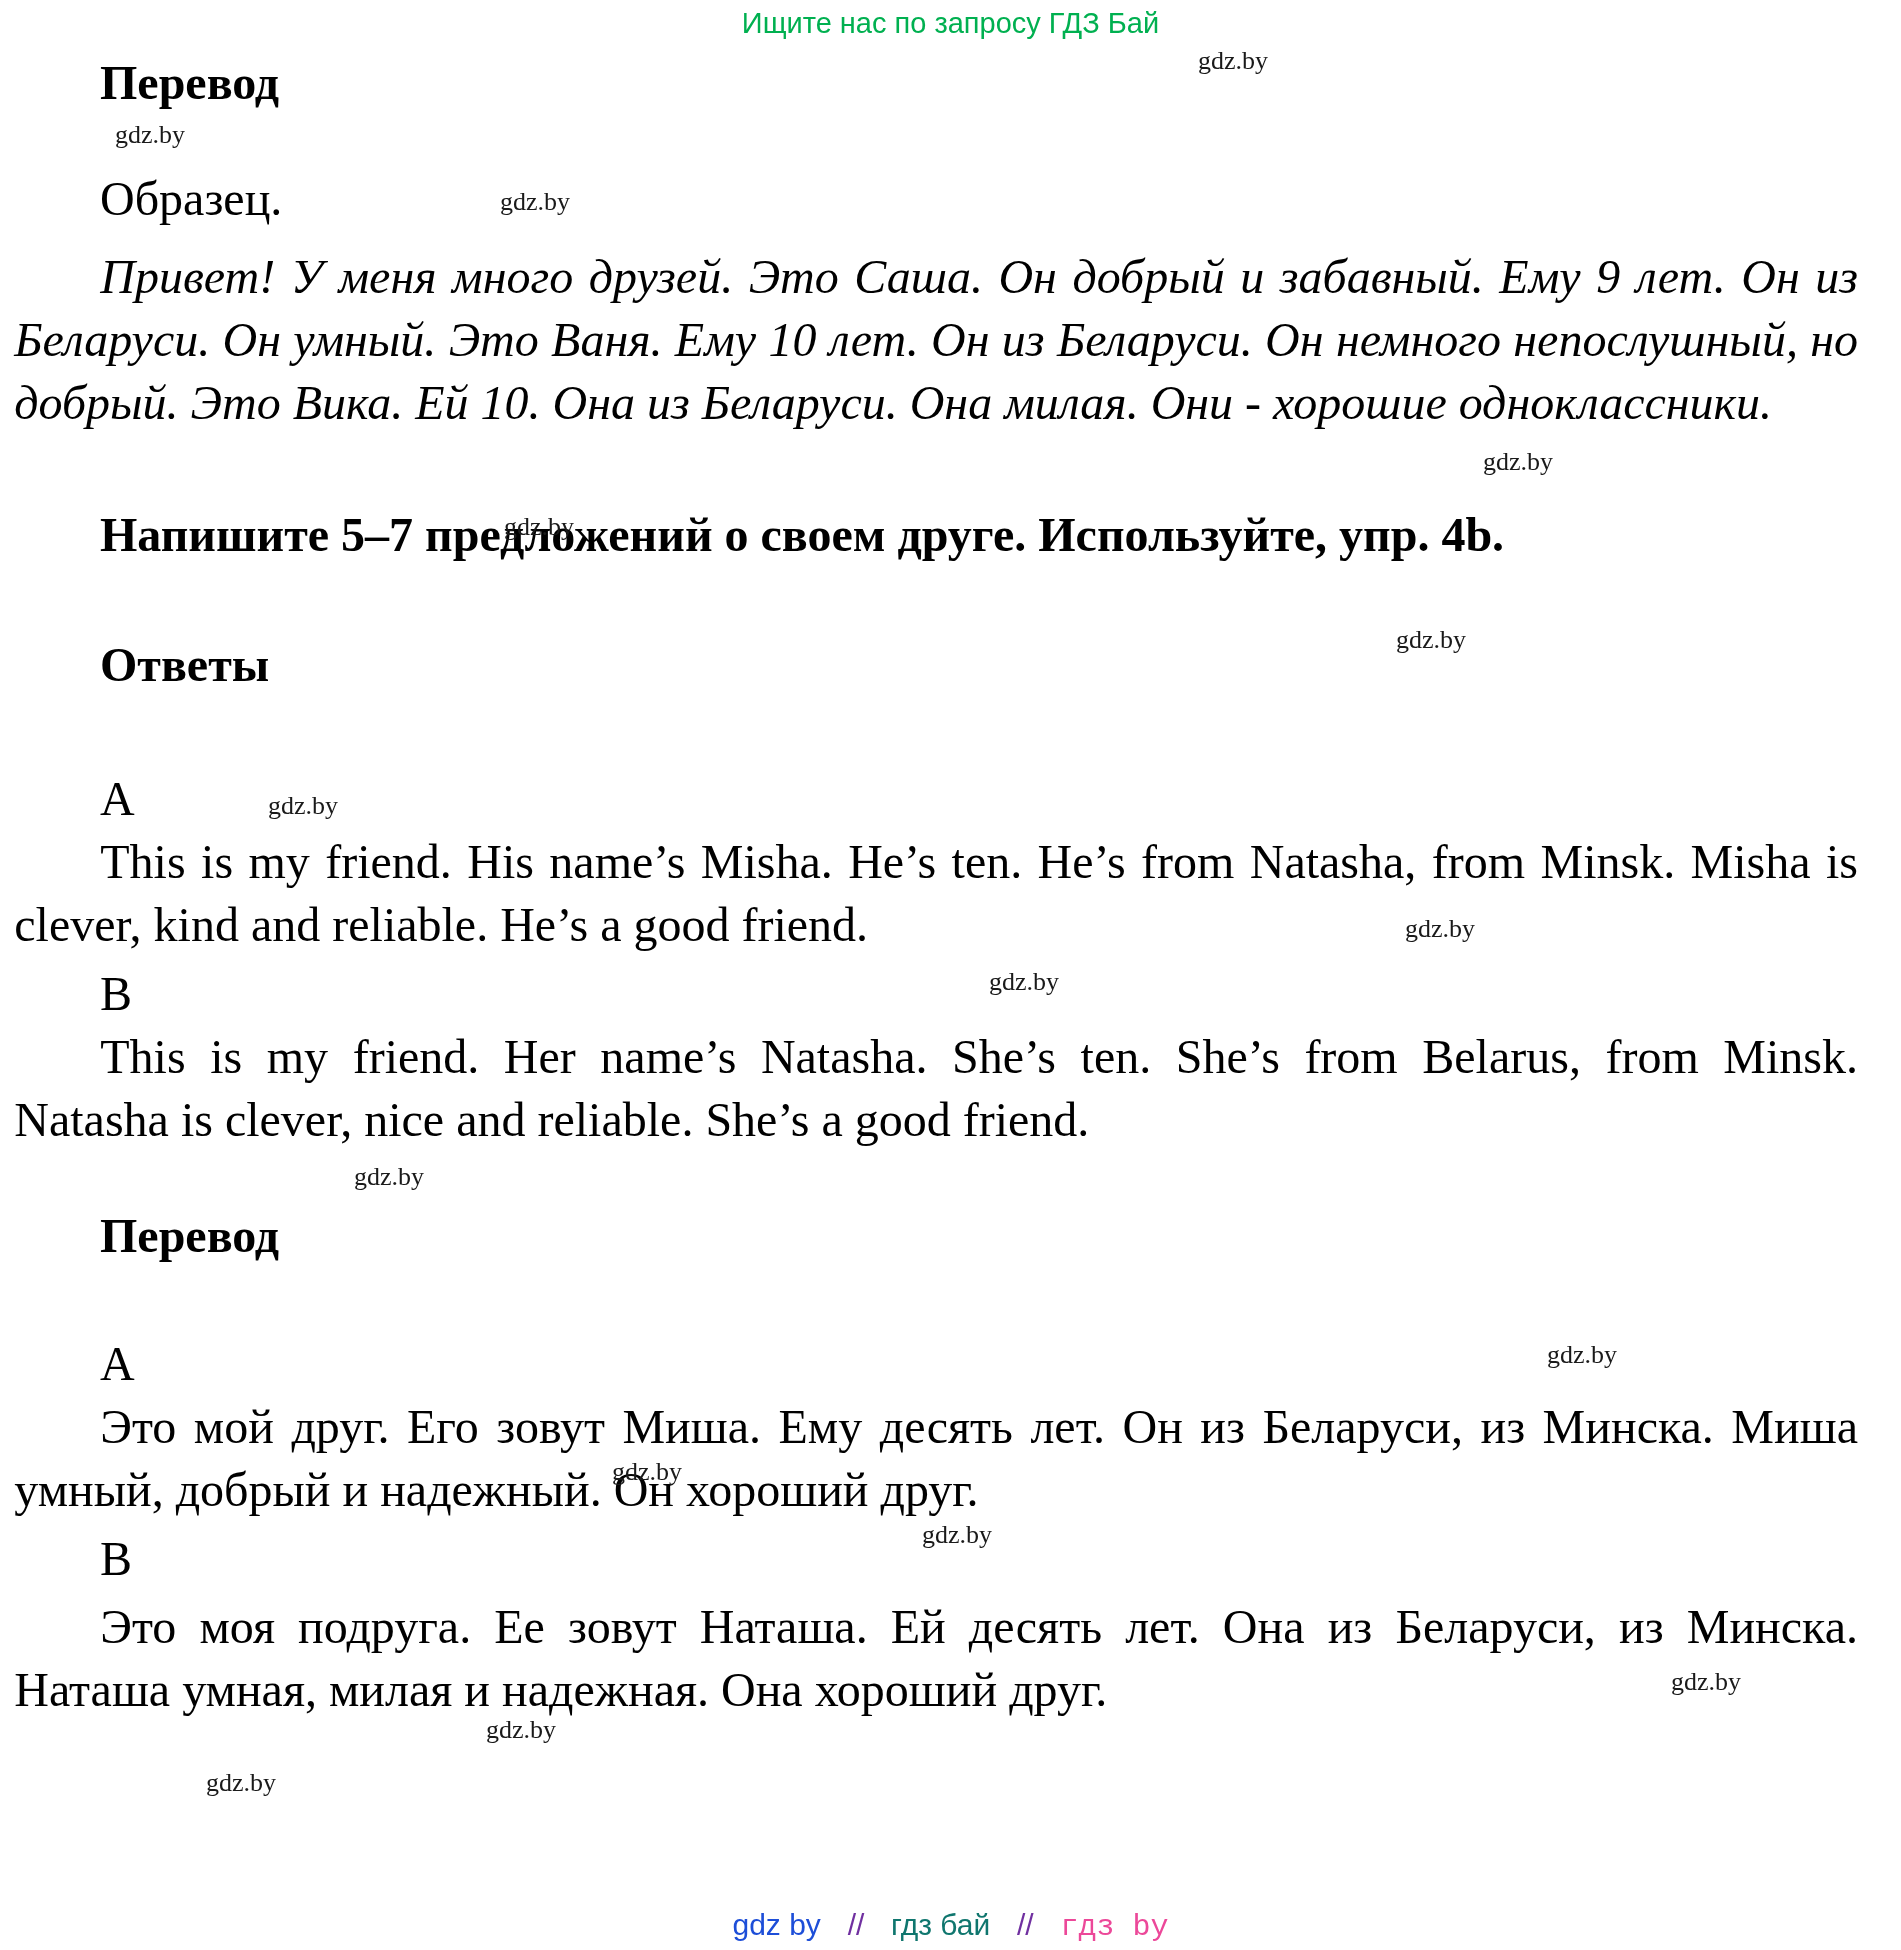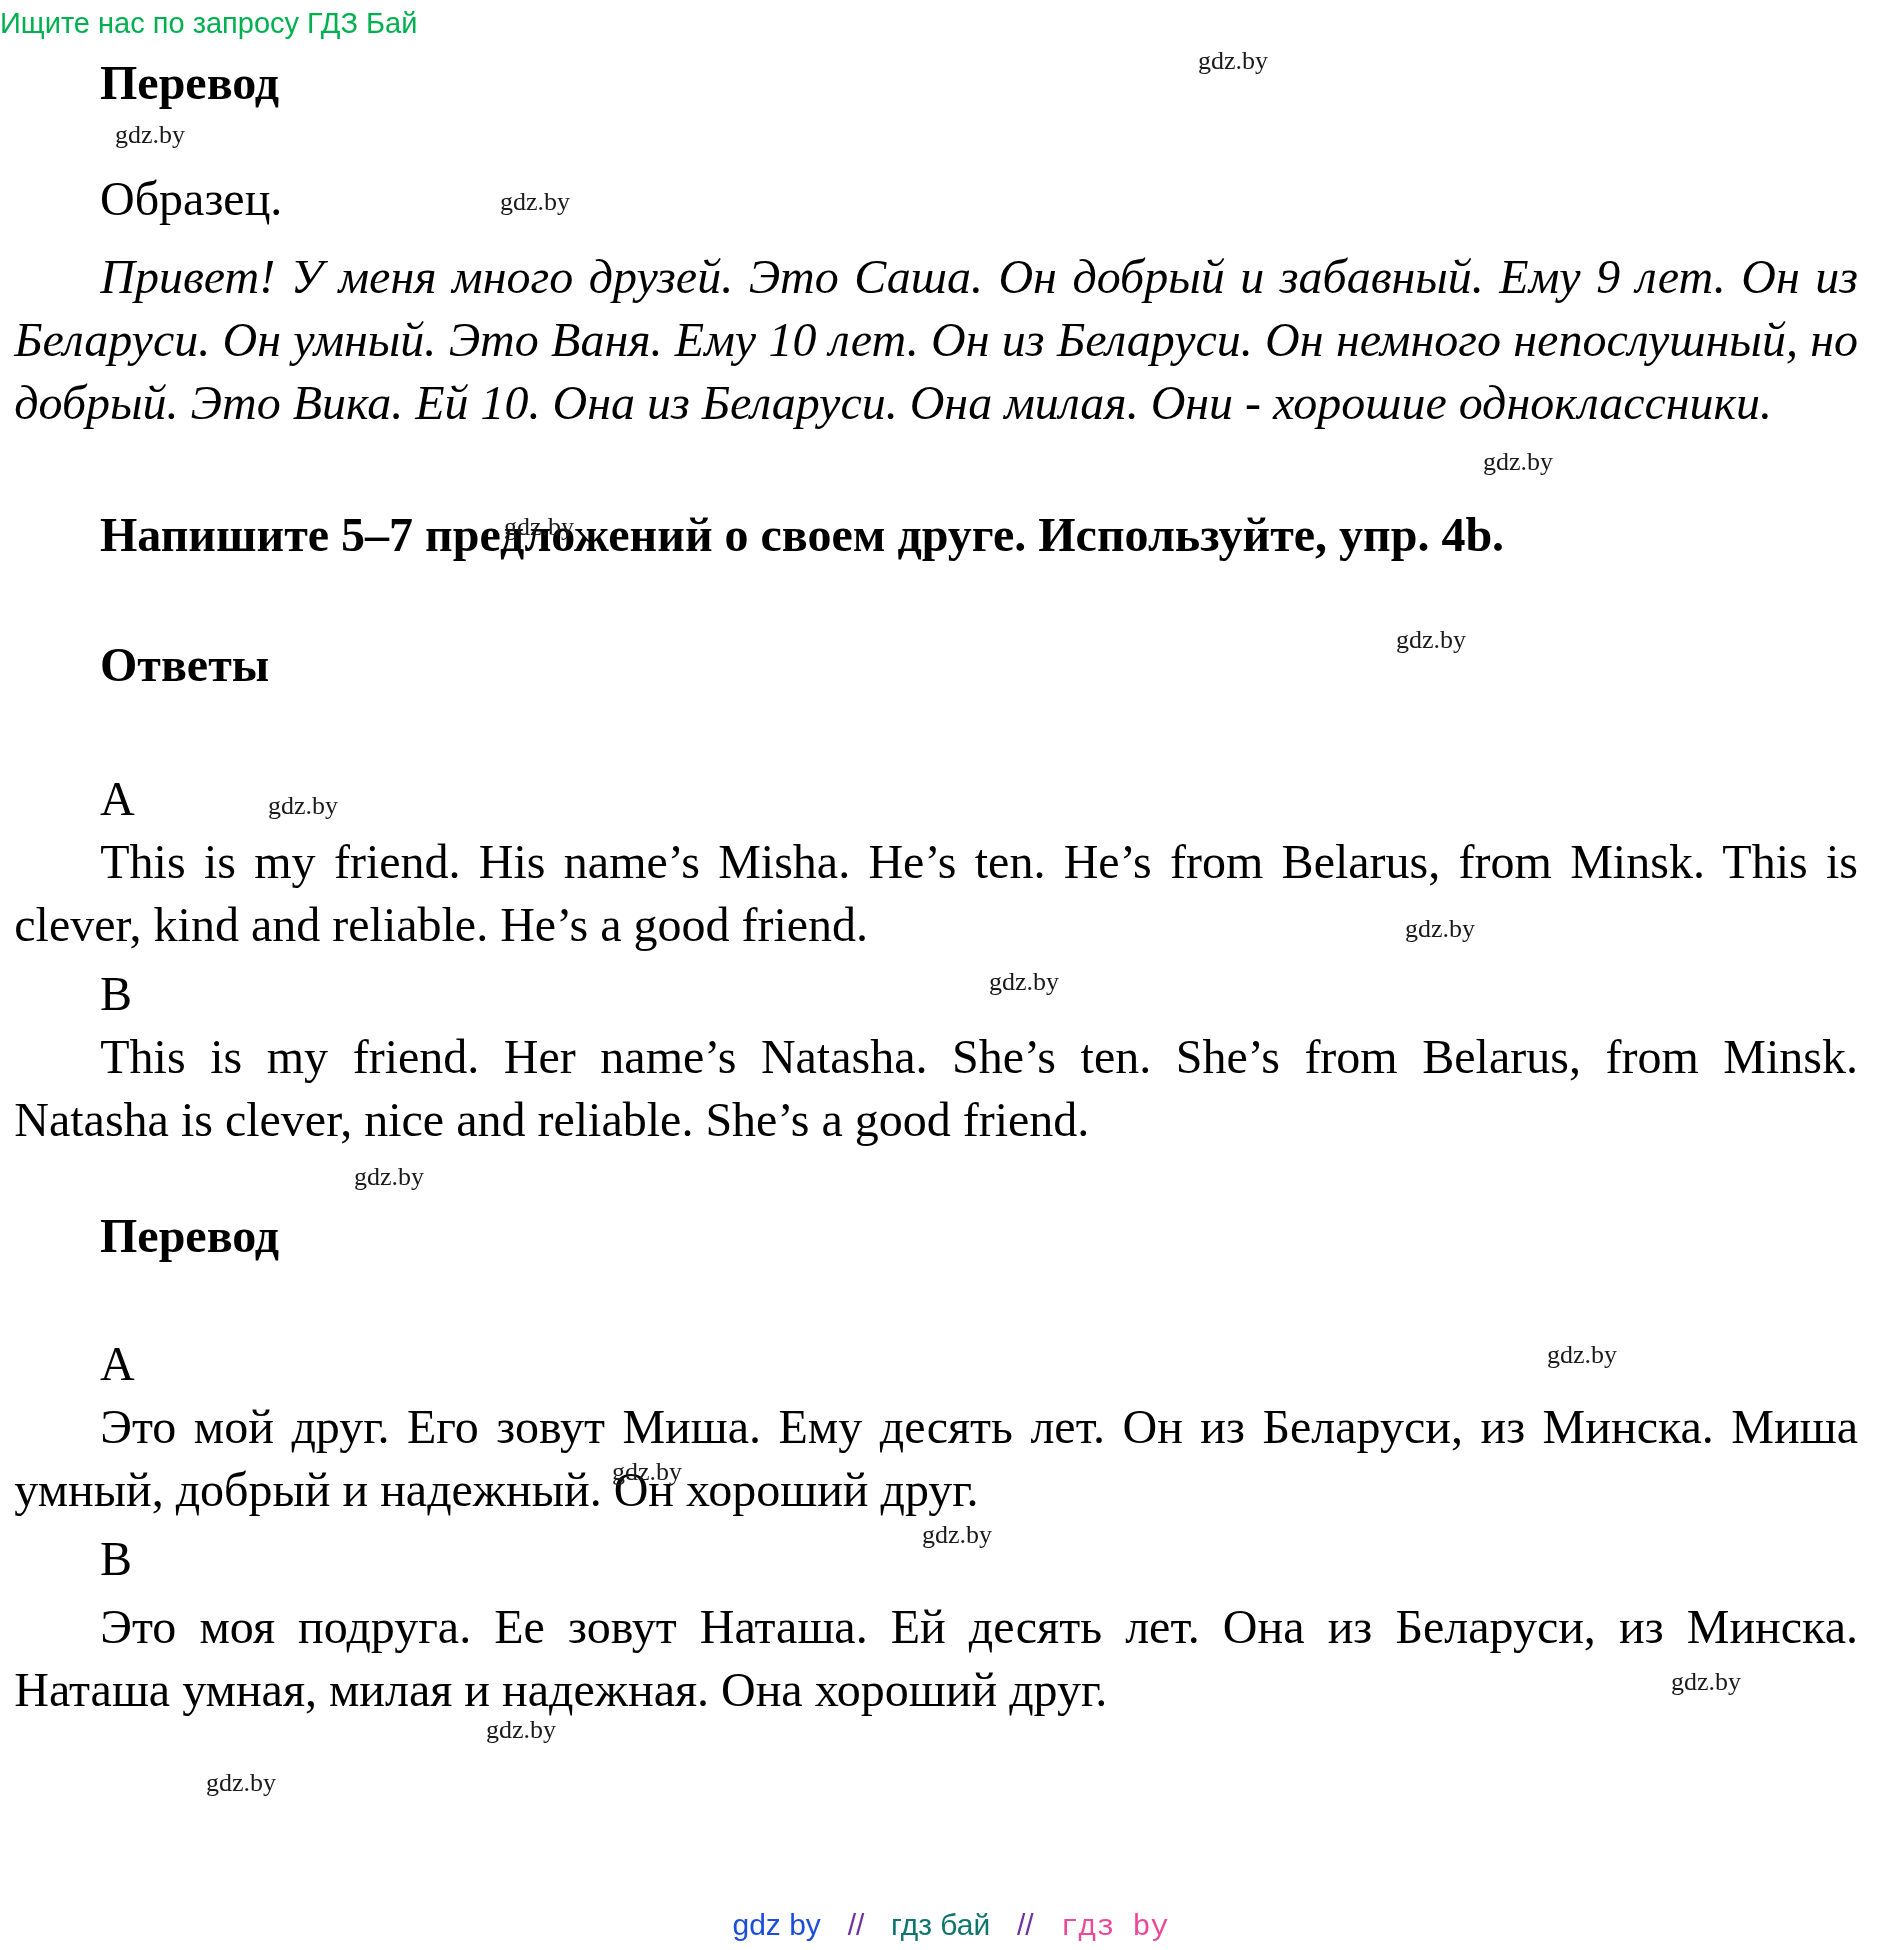--- a/index.html
+++ b/index.html
@@ -8,21 +8,21 @@
     height: 1950px;
     position: relative;
     background: #ffffff;
     color: #000000;
     font-family: "Liberation Serif", serif;
     font-size: 48px;
     overflow: hidden;
   }
   .banner {
     padding-top: 5.7px;
-    text-align: left;
+    text-align: center;
     font-family: "Liberation Sans", sans-serif;
     font-size: 29px;
     line-height: 34px;
   }
   .h {
     font-weight: bold;
     margin: 0 43px 0 100px;
     line-height: 59px;
   }
   .label {
@@ -74,21 +74,21 @@
 
   <div class="para mt16">Привет! У меня много друзей. Это Саша. Он добрый и забавный. Ему 9 лет. Он из Беларуси. Он умный. Это Ваня. Ему 10 лет. Он из Беларуси. Он немного непослушный, но добрый. Это Вика. Ей 10. Она из Беларуси. Она милая. Они - хорошие одноклассники.</div>
 
 
   <div class="h mt74">Напишите 5–7 предложений о своем друге. Используйте, упр. 4b.</div>
 
   <div class="h mt74">Ответы</div>
 
   <div class="label mt76">A</div>
 
-  <div class="para">This is my friend. His name’s Misha. He’s ten. He’s from Belarus, from Minsk. This is clever, kind and reliable. He’s a good friend.</div>
+  <div class="para">This is my friend. His name’s Misha. He’s ten. He’s from Natasha, from Minsk. Misha is clever, kind and reliable. He’s a good friend.</div>
 
   <div class="label mt6">B</div>
 
   <div class="para">This is my friend. Her name’s Natasha. She’s ten. She’s from Belarus, from Minsk. Natasha is clever, nice and reliable. She’s a good friend.</div>
 
   <div class="h" style="margin-top:55px">Перевод</div>
 
   <div class="label mt70">A</div>
 
   <div class="para">Это мой друг. Его зовут Миша. Ему десять лет. Он из Беларуси, из Минска. Миша умный, добрый и надежный. Он хороший друг.</div>

